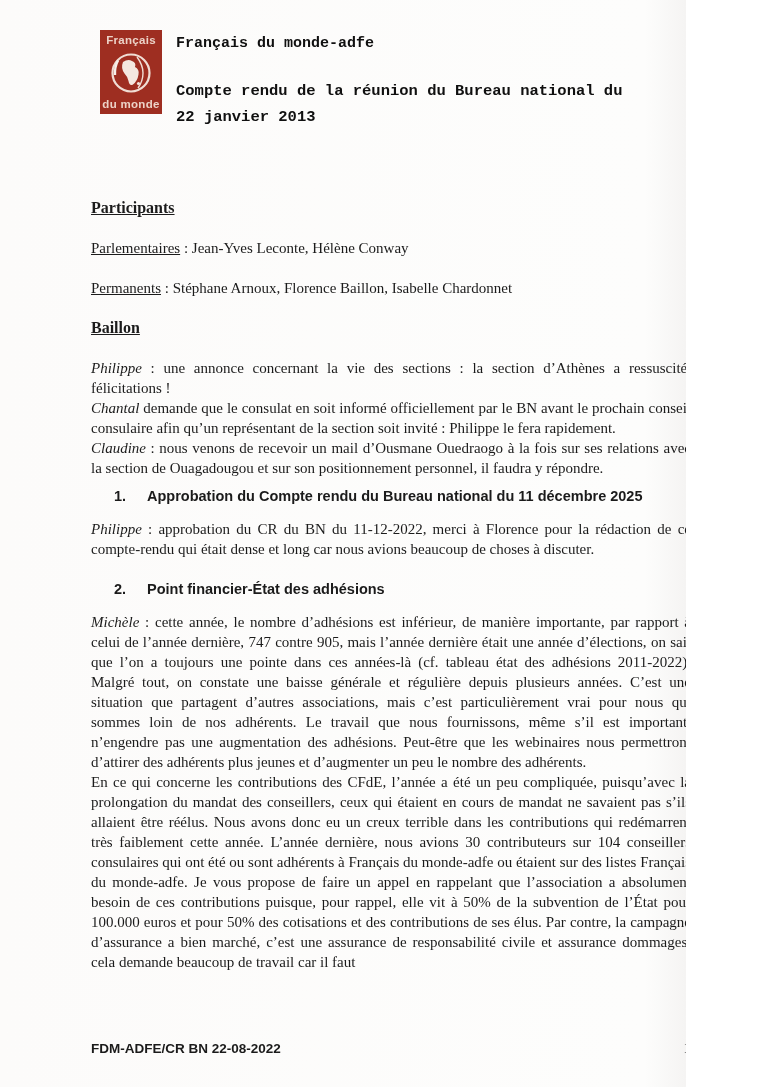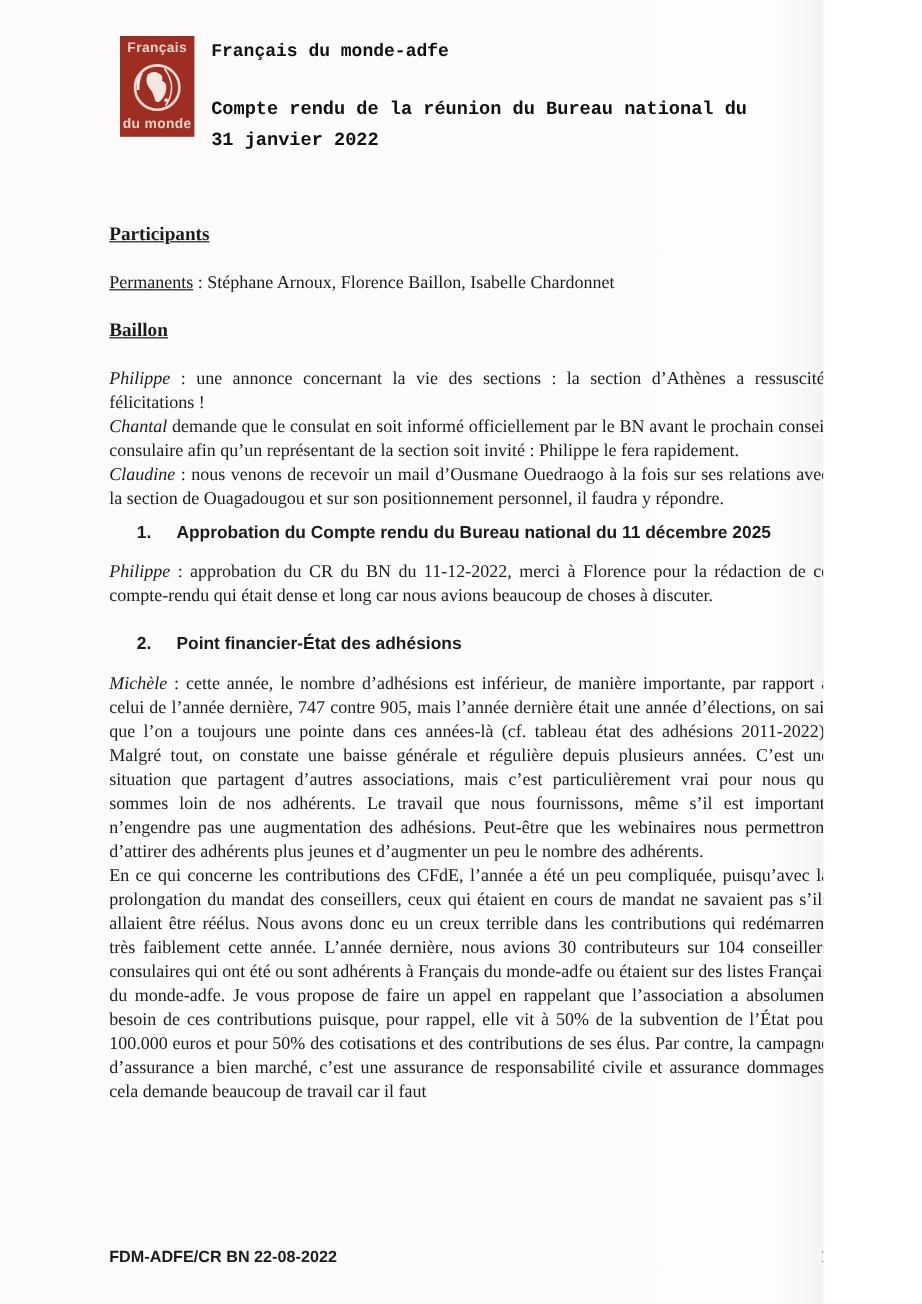--- a/index.html
+++ b/index.html
@@ -65,21 +65,21 @@
   .content {
     position: absolute;
     left: 91px;
     top: 186px;
     width: 600px;
   }
   .sec-h {
     font-size: 16px;
     font-weight: bold;
     text-decoration: underline;
-    margin: 0 0 20px 0;
+    margin: 12px 0 20px 0;
     line-height: 20px;
   }
   .para {
     font-size: 15px;
     line-height: 20px;
     text-align: justify;
     margin: 0 0 20px 0;
   }
   .para.tight { margin: 0; }
   .para.tight-last { margin: 0 0 4px 0; }
@@ -131,29 +131,30 @@
           <path d="M 13,12 Q 18,8.5 22,11 Q 26.5,12.5 25,17 Q 29.5,19 28.5,24.5 Q 27.5,31 23,34.5 Q 19.5,36.5 18.5,31 Q 17.5,26.5 14.5,23.5 Q 10.5,18 13,12 Z" fill="#f4e7df"></path>
           <circle cx="28.5" cy="33.5" r="1.6" fill="#f4e7df"></circle>
           <path d="M 27,7 Q 33,15 33,23 Q 33,31 28,38" fill="none" stroke="#f0ddd4" stroke-width="1.4"></path>
           <path d="M 8,10.5 Q 4.5,17 5,25" fill="none" stroke="#f7efe9" stroke-width="2.4"></path>
         </svg>
       </div>
       <div class="logo-bottom">du monde</div>
     </div>
     <div class="header-text">
       <p class="org-name">Français du monde-adfe</p>
-      <p class="doc-title">Compte rendu de la réunion du Bureau national du 31 janvier 2022</p>
+      <p class="doc-title">Compte rendu de la réunion du Bureau national du 22 janvier 2013</p>
     </div>
   </header>
 
   <main class="content">
 
     <h2 class="sec-h">Participants</h2>
 
 
+    <p class="para"><span class="u">Parlementaires</span><span> : Jean-Yves Leconte, Hélène Conway</span></p>
 
     <p class="para"><span class="u">Permanents</span><span> : Stéphane Arnoux, Florence Baillon, Isabelle Chardonnet</span></p>
 
     <h2 class="sec-h">Baillon</h2>
 
     <p class="para tight"><span class="speaker">Philippe</span><span> : une annonce concernant la vie des sections : la section d’Athènes a ressuscité, félicitations !</span></p>
 
     <p class="para tight"><span class="speaker">Chantal</span><span> demande que le consulat en soit informé officiellement par le BN avant le prochain conseil consulaire afin qu’un représentant de la section soit invité : Philippe le fera rapidement.</span></p>
 
     <p class="para tight-last"><span class="speaker">Claudine</span><span> : nous venons de recevoir un mail d’Ousmane Ouedraogo à la fois sur ses relations avec la section de Ouagadougou et sur son positionnement personnel, il faudra y répondre.</span></p>

